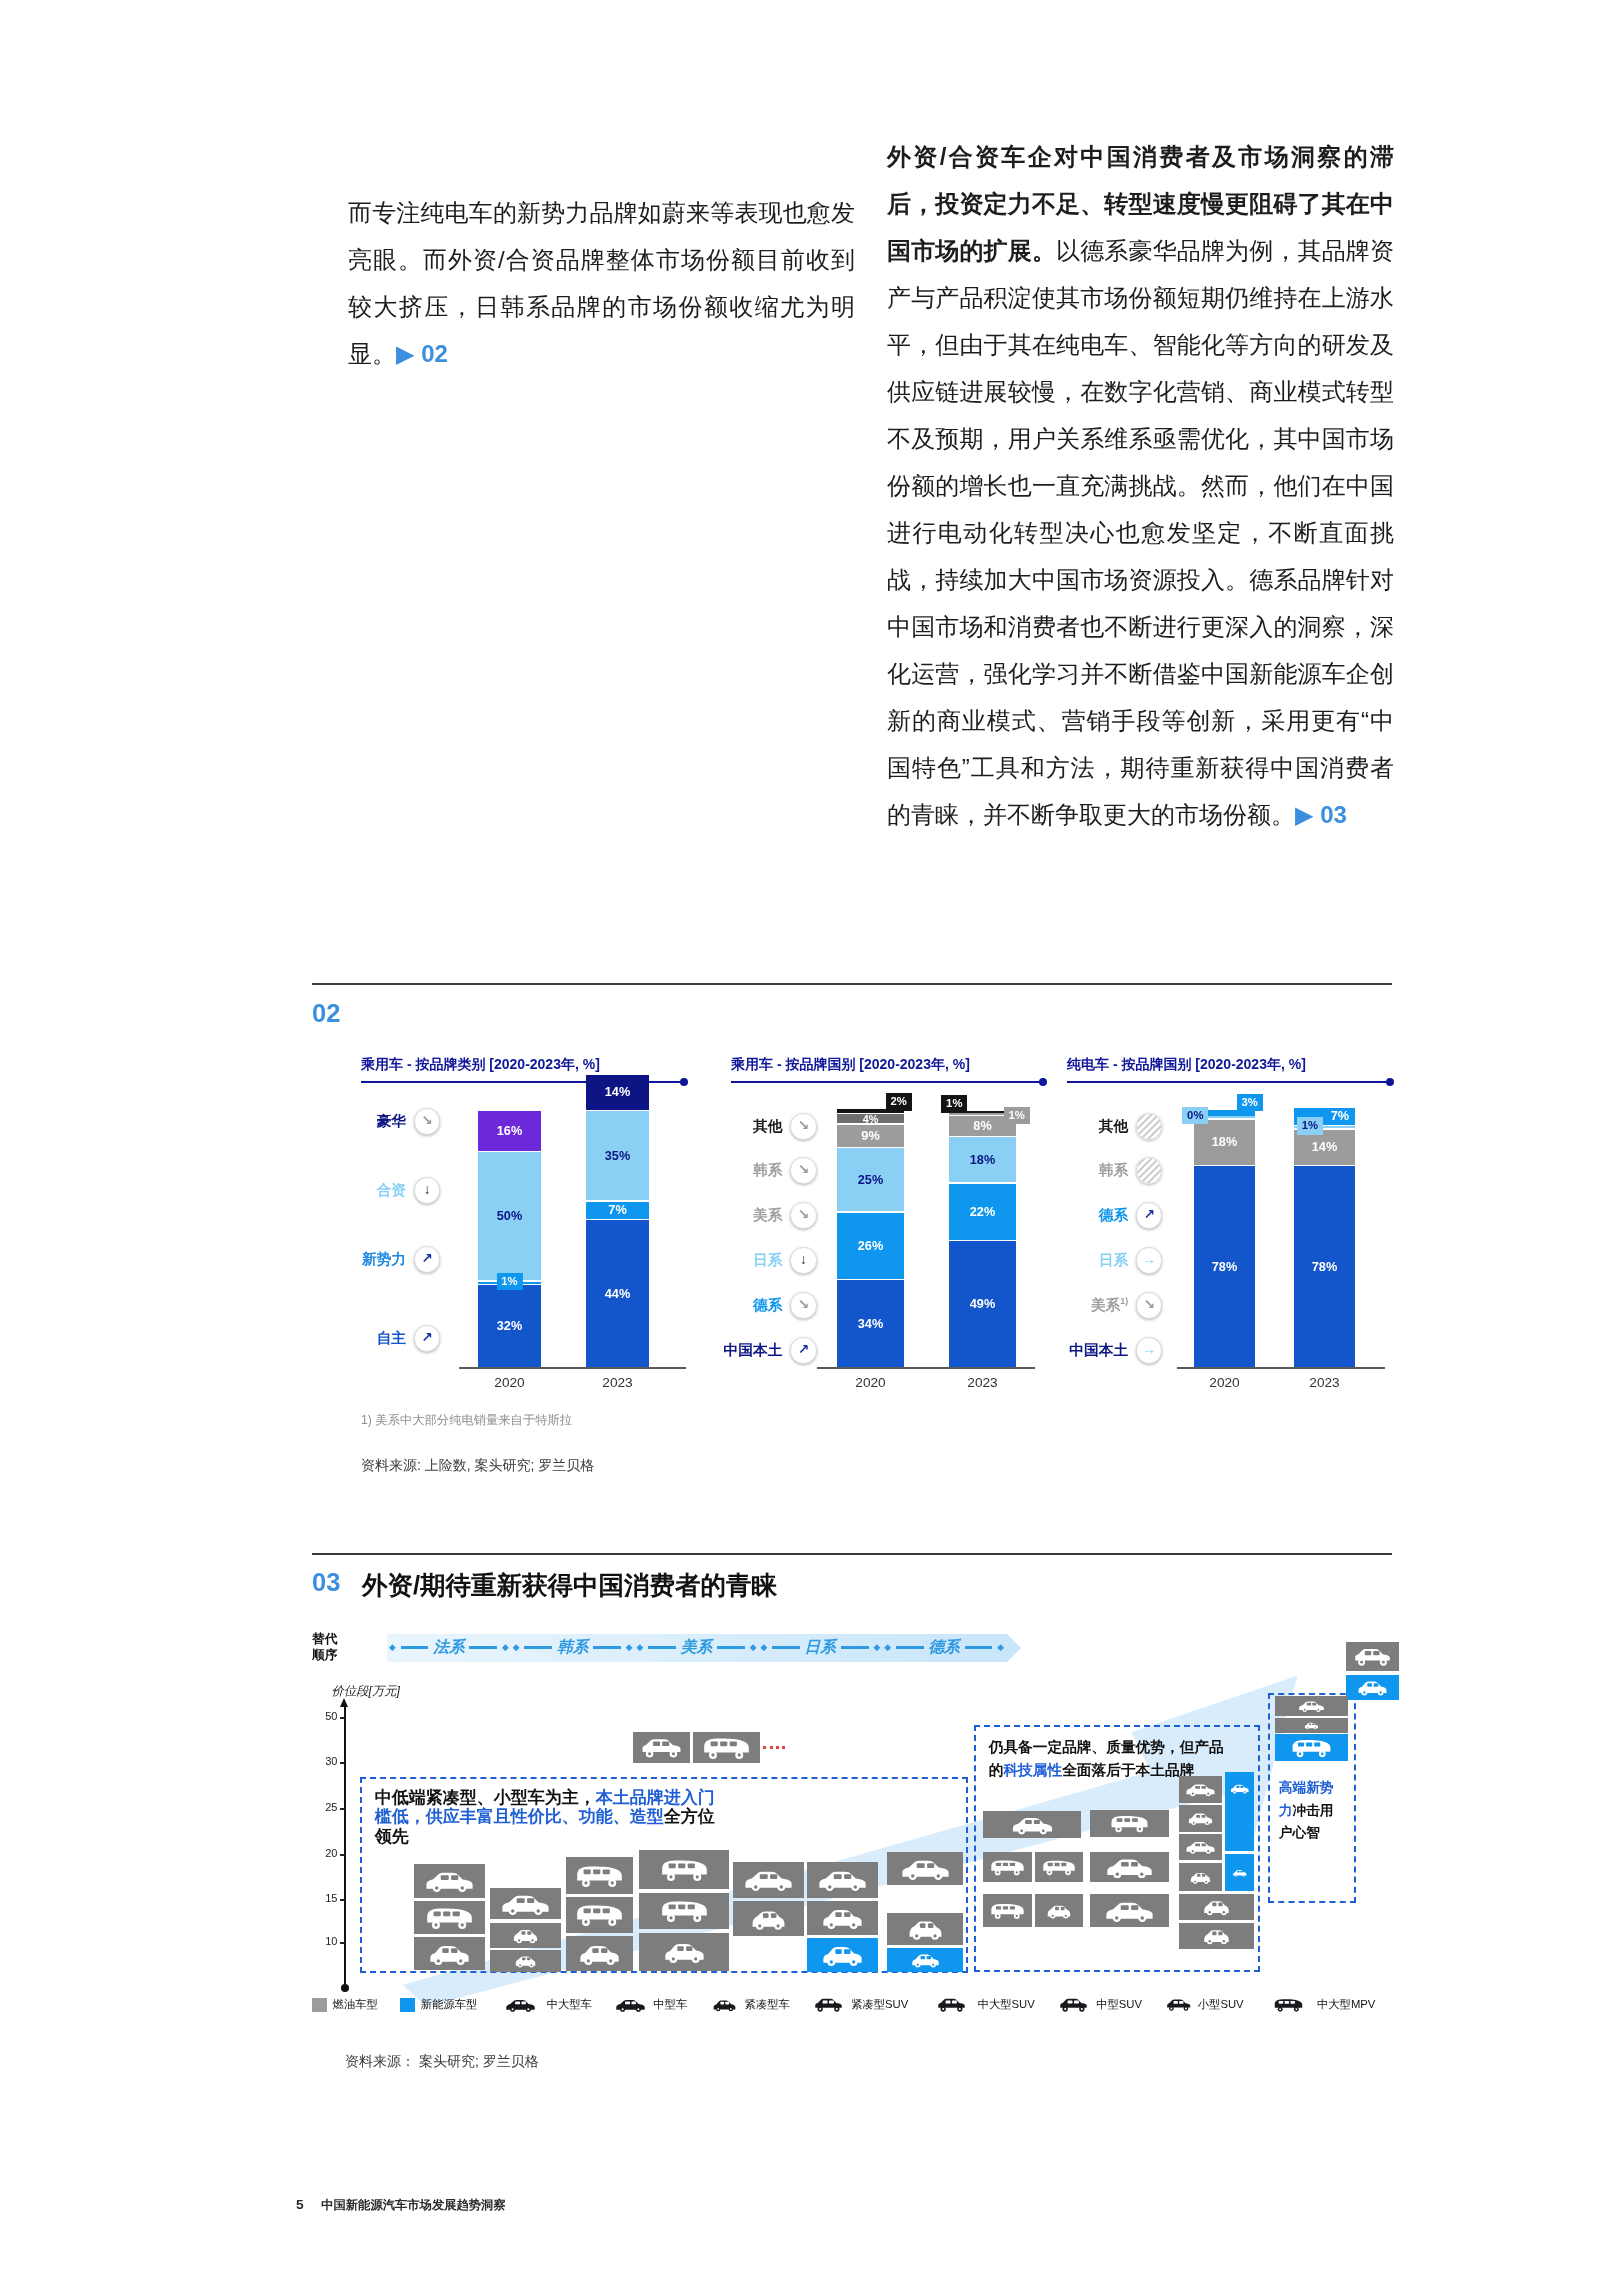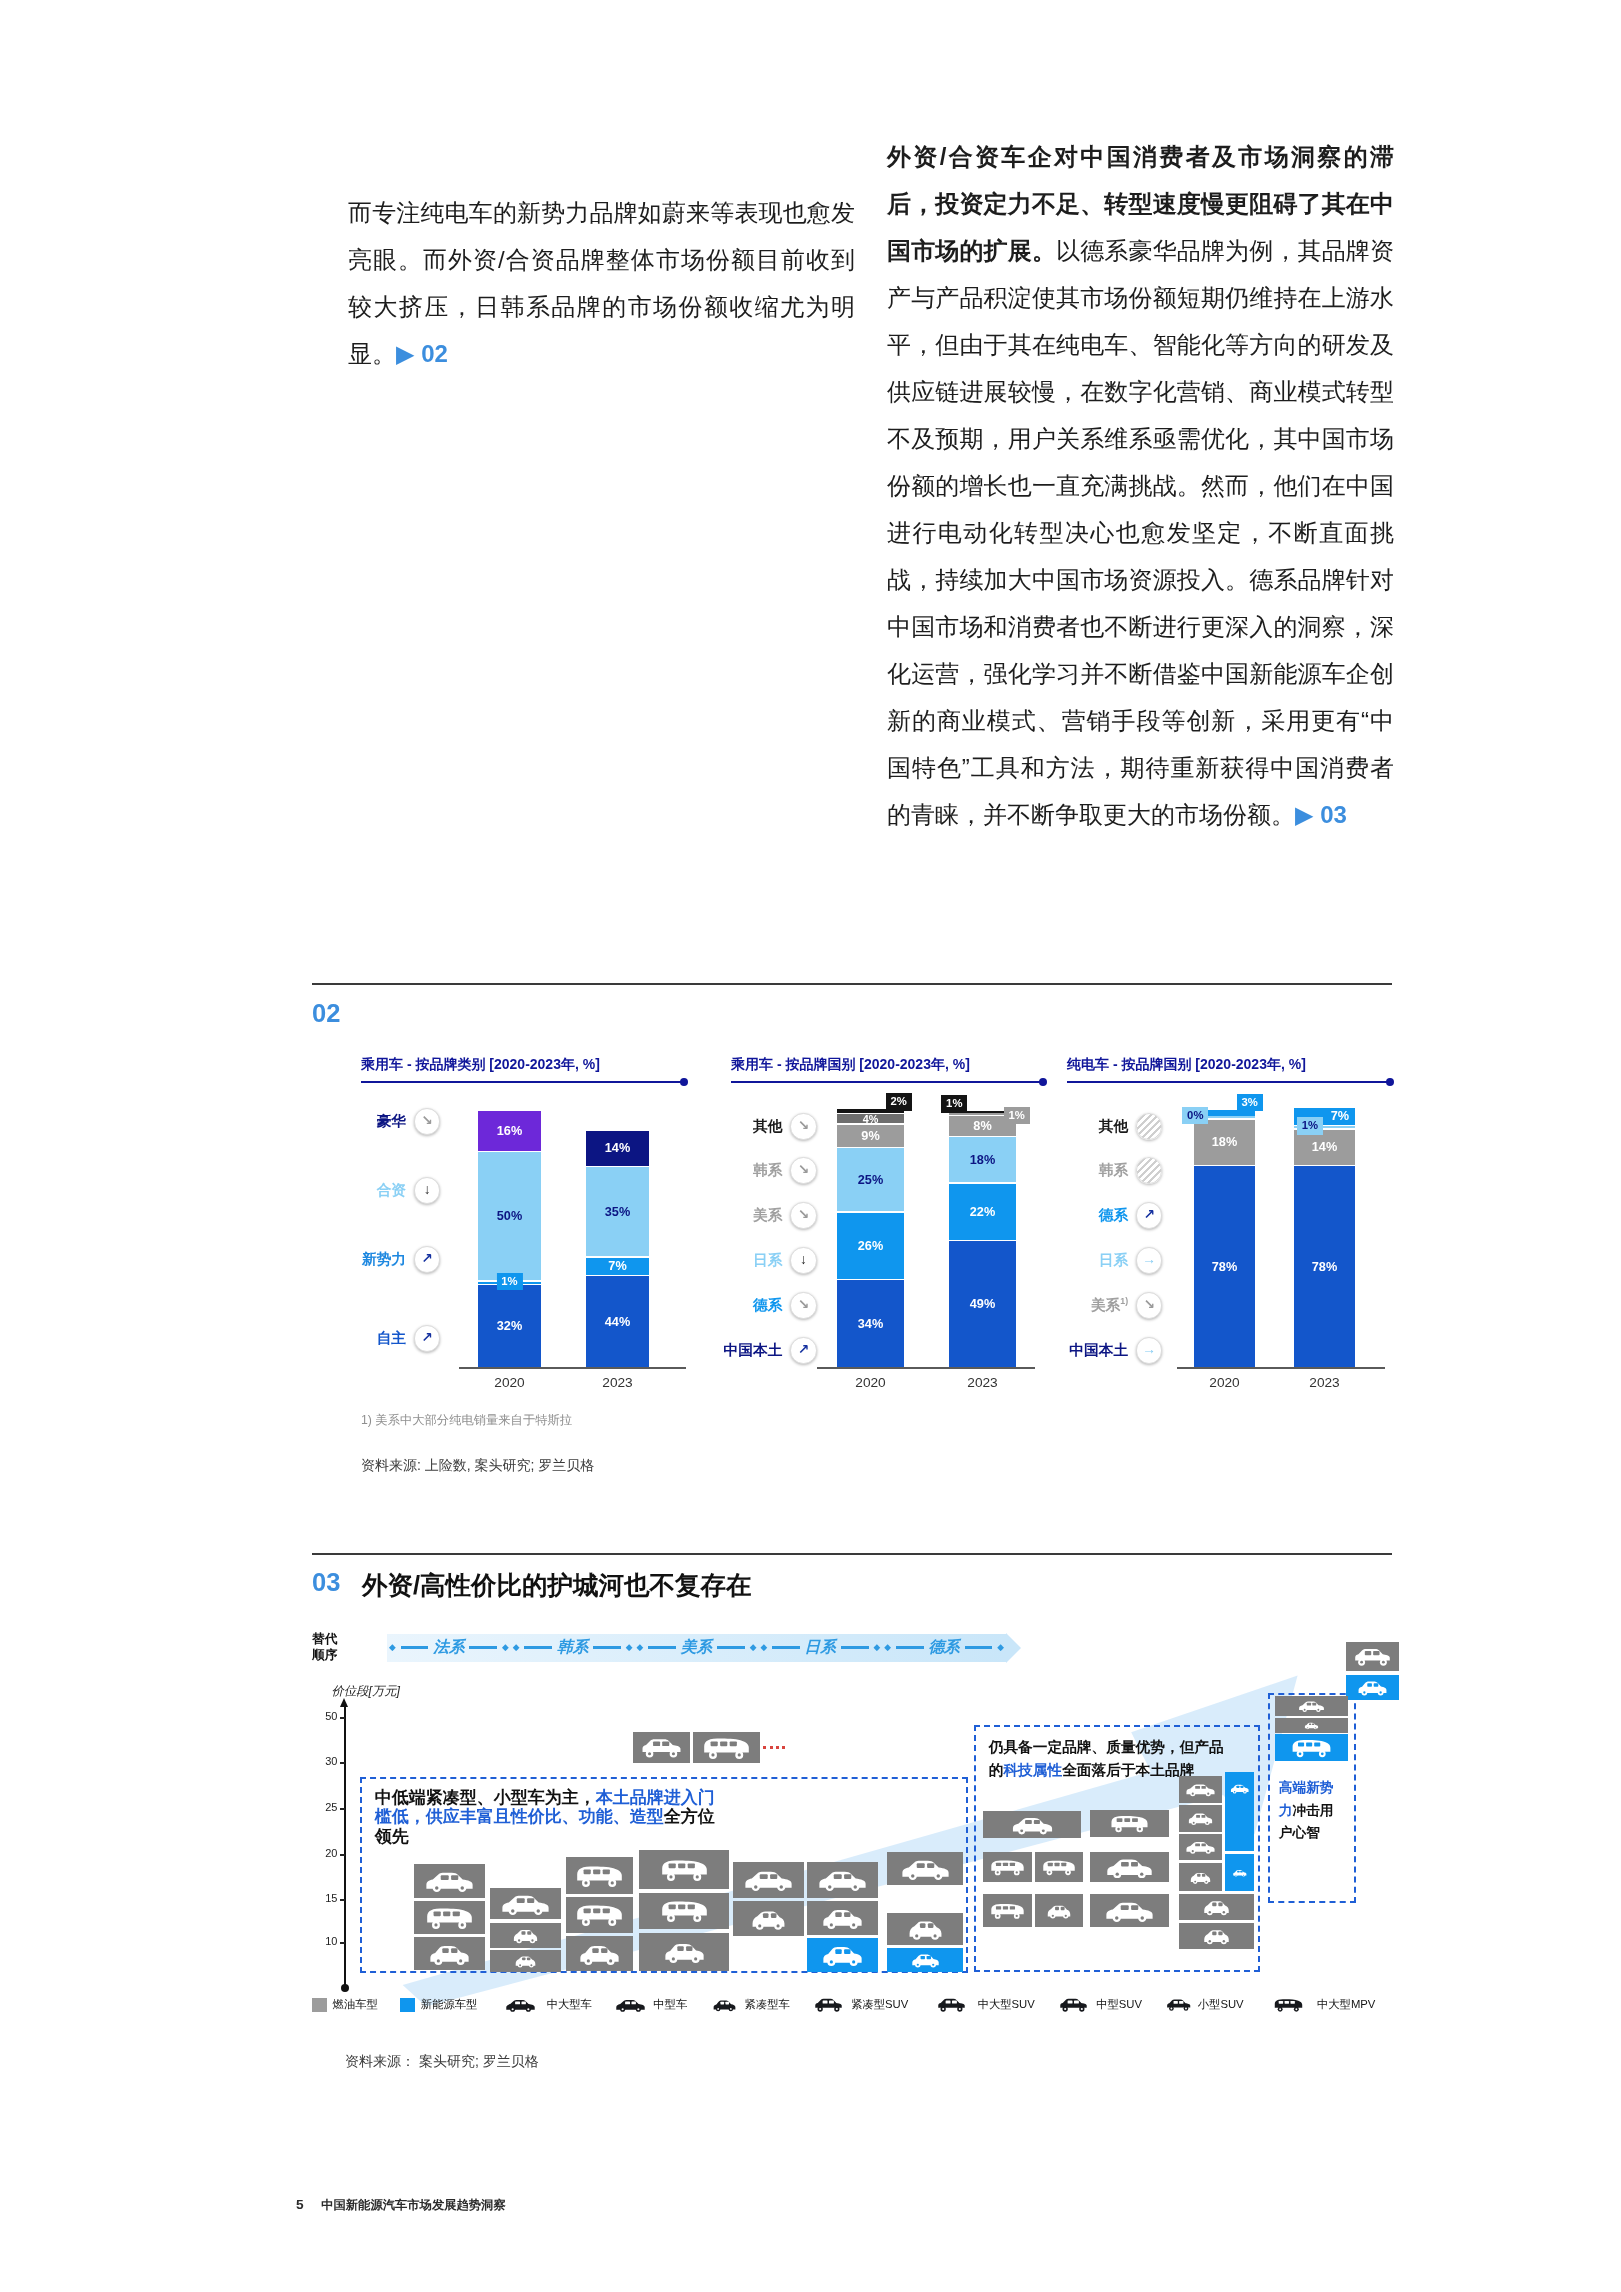--- a/index.html
+++ b/index.html
@@ -186,21 +186,21 @@
         <div class="vbar" style="left: 225px; width: 63px;">
           <div class="seg" style="background: rgb(12, 21, 131); height: 35px;">
             <span class="slbl" style="color: rgb(255, 255, 255);">14%</span>
           </div>
           <div class="seg" style="background: rgb(138, 208, 245); height: 89px;">
             <span class="slbl" style="color: rgb(12, 21, 131);">35%</span>
           </div>
           <div class="seg" style="background: rgb(15, 150, 238); height: 16.7px;">
             <span class="slbl" style="color: rgb(255, 255, 255);">7%</span>
           </div>
-          <div class="seg" style="background: rgb(19, 86, 203); height: 91px;">
+          <div class="seg" style="background: rgb(19, 86, 203); height: 147px;">
             <span class="slbl" style="color: rgb(255, 255, 255);">44%</span>
           </div>
         </div>
       </div>
     <div class="panel" style="left:419px;width:314px">
       <div class="ptitle"><span>乘用车 - 按品牌国别 [2020-2023年, %]</span></div>
     <div class="litem" style="top: 59px; left: -15.7px;">
           <span class="llab" style="width: 67px; color: rgb(26, 26, 26);">其他</span>
           <span class="licon" style="color: rgb(154, 154, 154);">↘</span>
         </div>
@@ -322,21 +322,21 @@
         </div>
       </div>
   </div>
 
   <div class="footnote" style="top:1412px">1) 美系中大部分纯电销量来自于特斯拉</div>
   <div class="source" style="left:361px;top:1457px">资料来源: 上险数, 案头研究; 罗兰贝格</div>
 
   <div class="rule" style="top:1553px"></div>
   <div class="sec-head" style="top:1568px">
     <span class="sec-num">03</span>
-    <span>外资/高性价比的护城河也不复存在</span>
+    <span>外资/期待重新获得中国消费者的青睐</span>
   </div>
 
   <div class="diagram" id="diagram">
     <svg class="swoosh" width="1090" height="423" viewBox="0 0 1112 432">
       <path d="M 92 386 L 856 168 L 836 128 L 1006 70 L 962 232 L 930 192 L 116 408 Z" fill="#cfe7fa" opacity="0.8"></path>
     </svg>
     <div class="order-label">替代顺序</div>
     <div class="band" id="band">
         <div class="bgrp">
           <span class="dia">◆</span>

